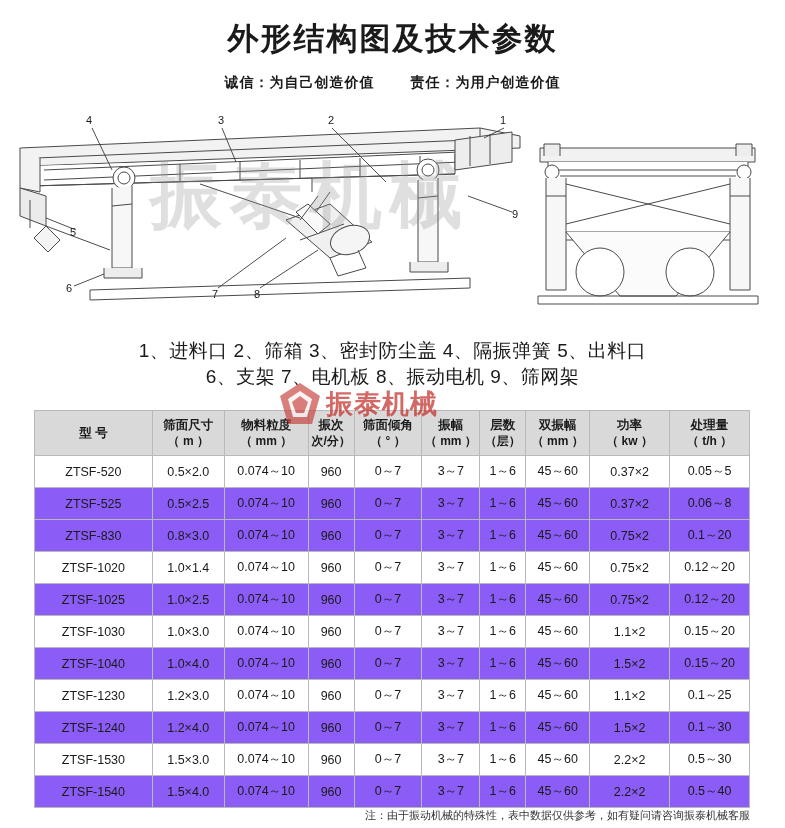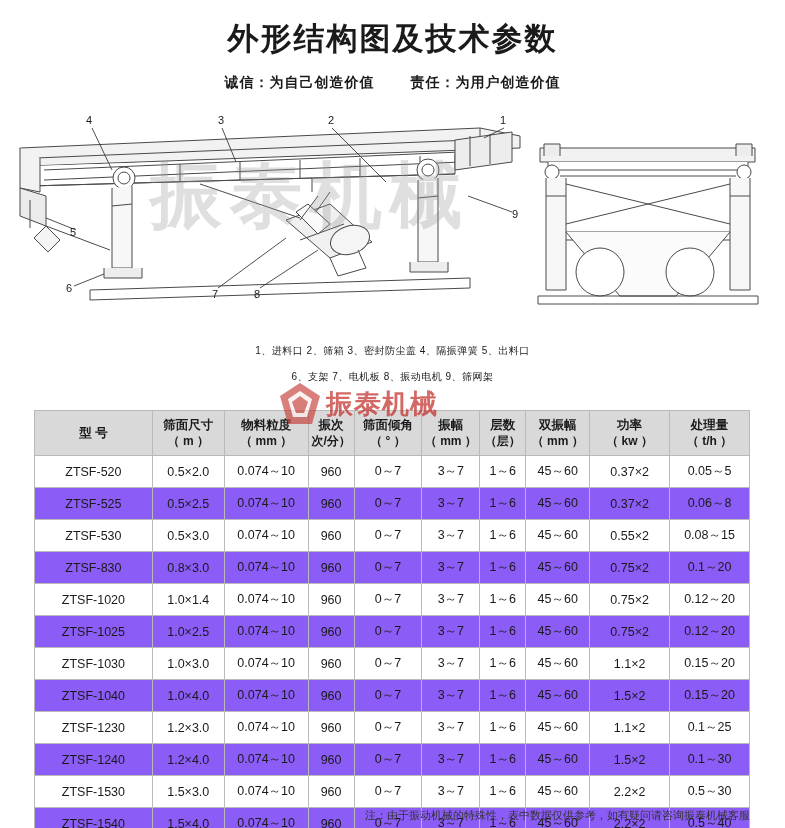--- a/index.html
+++ b/index.html
@@ -68,21 +68,21 @@
     color: rgba(150, 150, 150, 0.30);
     letter-spacing: 8px;
     left: 150px;
     top: 48px;
     white-space: nowrap;
   }
   
   .legend {
     margin-top: 8px;
     text-align: center;
-    font-size: 10px;
+    font-size: 19px;
     color: #1a1a1a;
     line-height: 26px;
   }
   .legend div {
     letter-spacing: 0.5px;
   }
   
   .logo-wm {
     position: absolute;
     left: 268px;
@@ -385,32 +385,20 @@
           <td>0.5×2.5</td>
           <td>0.074～10</td>
           <td>960</td>
           <td>0～7</td>
           <td>3～7</td>
           <td>1～6</td>
           <td>45～60</td>
           <td>0.37×2</td>
           <td>0.06～8</td>
         </tr>
-        <tr>
-          <td>ZTSF-530</td>
-          <td>0.5×3.0</td>
-          <td>0.074～10</td>
-          <td>960</td>
-          <td>0～7</td>
-          <td>3～7</td>
-          <td>1～6</td>
-          <td>45～60</td>
-          <td>0.55×2</td>
-          <td>0.08～15</td>
-        </tr>
         <tr class="alt">
           <td>ZTSF-830</td>
           <td>0.8×3.0</td>
           <td>0.074～10</td>
           <td>960</td>
           <td>0～7</td>
           <td>3～7</td>
           <td>1～6</td>
           <td>45～60</td>
           <td>0.75×2</td>

